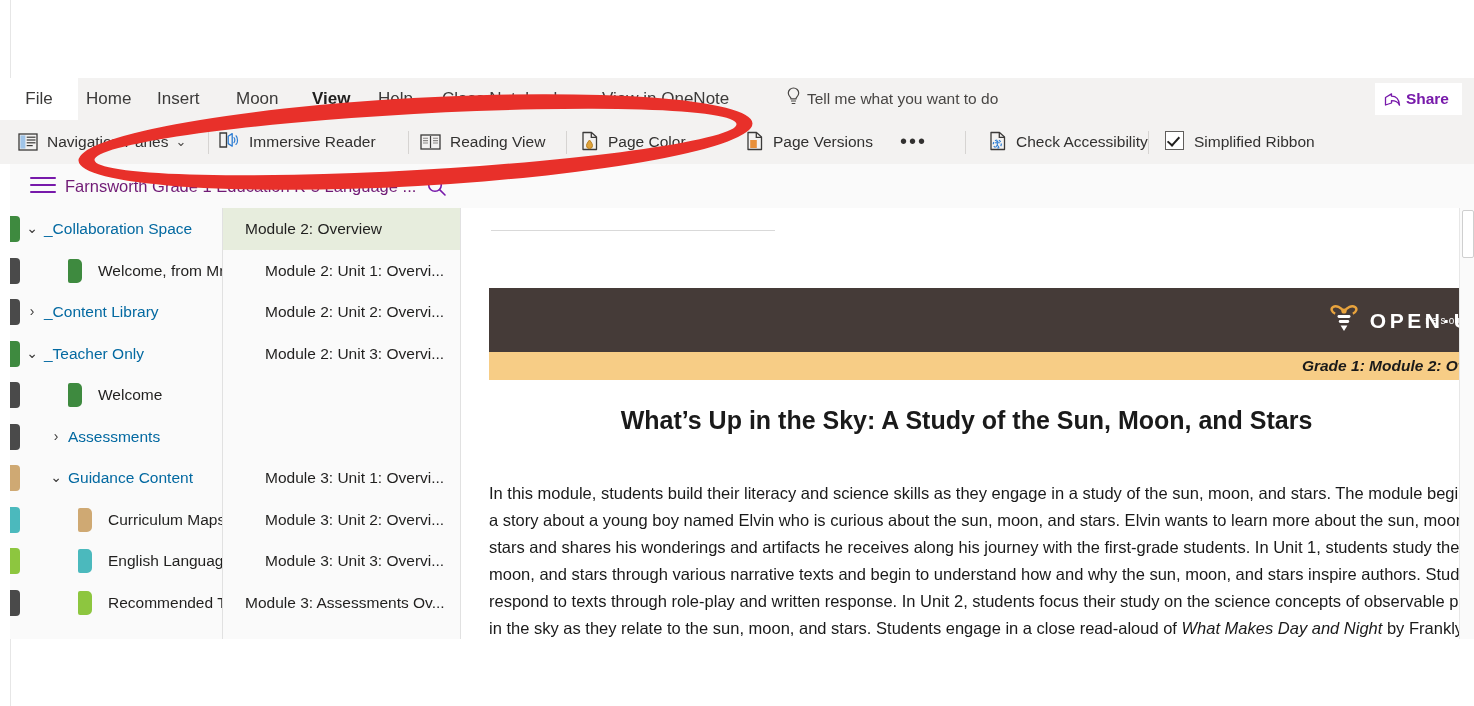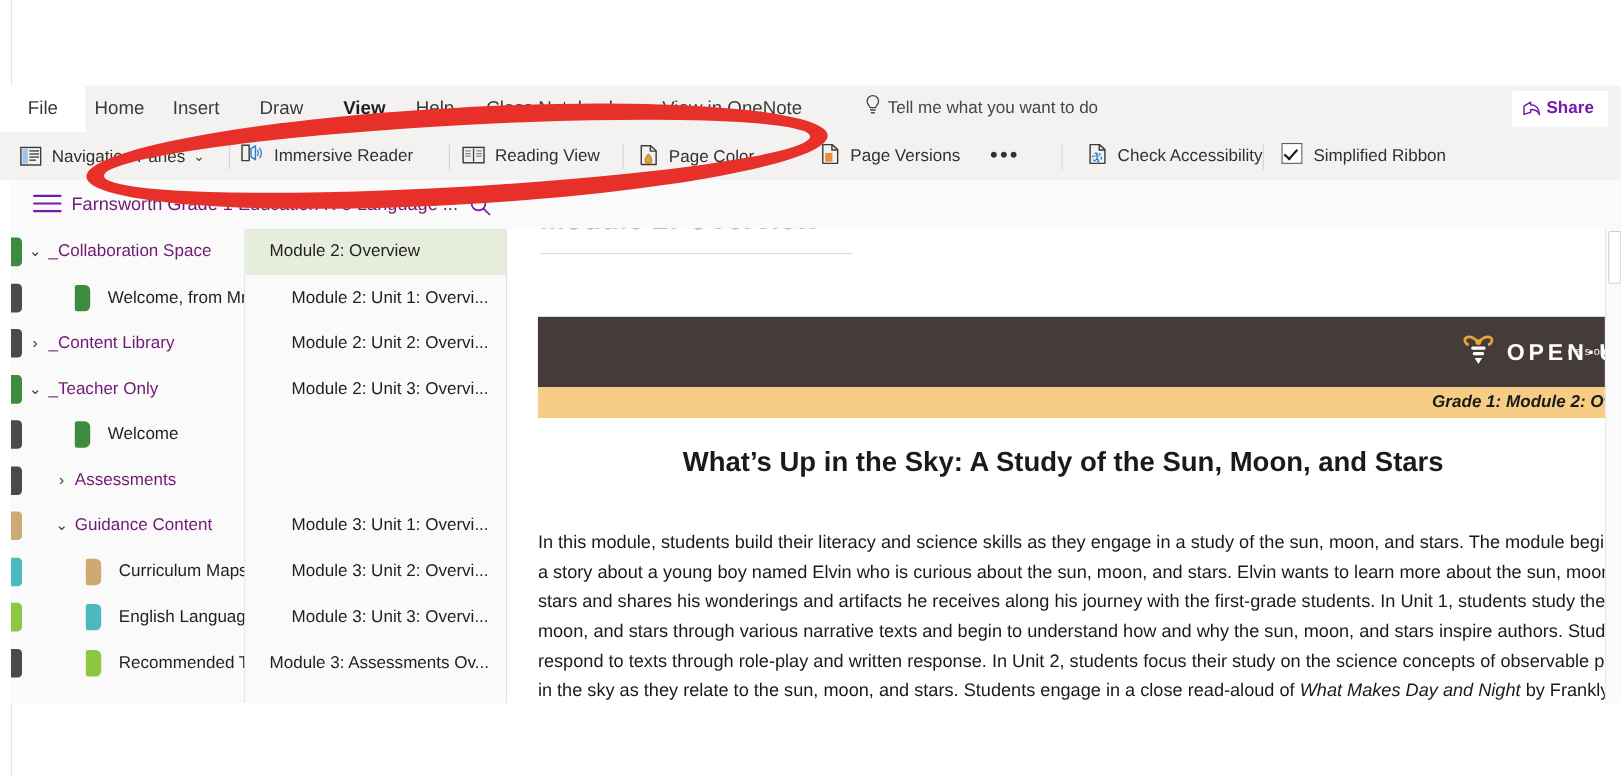--- a/index.html
+++ b/index.html
@@ -80,21 +80,21 @@
   
   .pane-sections{position:absolute;left:0;top:44px;width:212px;height:431px;background:#fafafa;border-right:1px solid #e1e1e1;overflow:hidden;}
   .pane-pages{position:absolute;left:213px;top:44px;width:237px;height:431px;background:#fafafa;border-right:1px solid #e1e1e1;overflow:hidden;}
   .pane-canvas{position:absolute;left:451px;top:44px;width:1013px;height:431px;background:#fff;overflow:hidden;}
 
   .sec-row{position:relative;height:41.5px;line-height:41.5px;white-space:nowrap;cursor:pointer;}
   .sec-row .twisty{
     position:absolute;left:14px;top:0;width:16px;height:41.5px;line-height:41.5px;
     font-size:14px;color:#3b3a39;text-align:center;
   }
-  .sec-row .grp-label{position:absolute;left:34px;top:0;font-size:15.5px;color:#701a75;}
+  .sec-row .grp-label{position:absolute;left:34px;top:0;font-size:15.5px;color:#0369a1;}
   .sec-row .tabcolor{
     position:absolute;left:14px;top:9px;width:14px;height:24px;border-radius:2px 5px 5px 2px;
   }
   .sec-row .sec-label{position:absolute;left:58px;top:0;font-size:15.5px;color:#201f1e;}
   .sec-row.indent2 .tabcolor{left:58px;}
   .sec-row.indent2 .sec-label{left:88px;}
 
   
   .stub{position:absolute;left:-6px;width:16px;height:26px;border-radius:2px 4px 4px 2px;}
 
@@ -146,21 +146,21 @@
 
 <div id="app">
   <div class="page-frame"></div>
   <div class="left-rail"></div>
 
   <div class="ribbon">
     <div class="ribbon-tabs" id="ribbon-tabs">
         <div class="tab file"><span>File</span></div>
         <div class="tab" style="left: 84px;"><span>Home</span></div>
         <div class="tab" style="left: 155px;"><span>Insert</span></div>
-        <div class="tab" style="left: 234px;"><span>Draw</span></div>
+        <div class="tab" style="left: 234px;"><span>Moon</span></div>
         <div class="tab active" style="left: 310px;"><span>View</span><span class="tab-underline"></span></div>
         <div class="tab" style="left: 376px;"><span>Help</span></div>
         <div class="tab" style="left: 440px;"><span>Class Notebook</span></div>
         <div class="tab" style="left: 600px;"><span>View in OneNote</span></div>
       </div>
 
     <div class="tellme" style="left:786px;">
       <span class="bulb">
         <svg width="15" height="19" viewBox="0 0 15 19">
             <path d="M7.5 1C4.6 1 2.3 3.2 2.3 6c0 1.9 1 3.2 1.9 4.2.5.6.8 1 .8 1.6h5c0-.6.3-1 .8-1.6.9-1 1.9-2.3 1.9-4.2C12.7 3.2 10.4 1 7.5 1z" fill="none" stroke="#484644" stroke-width="1.2"></path>

